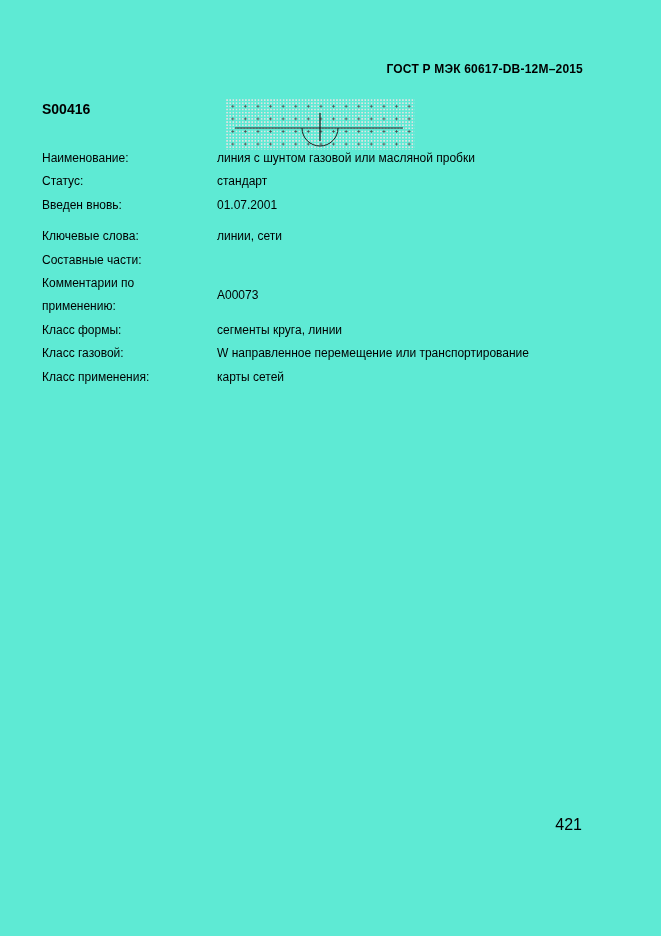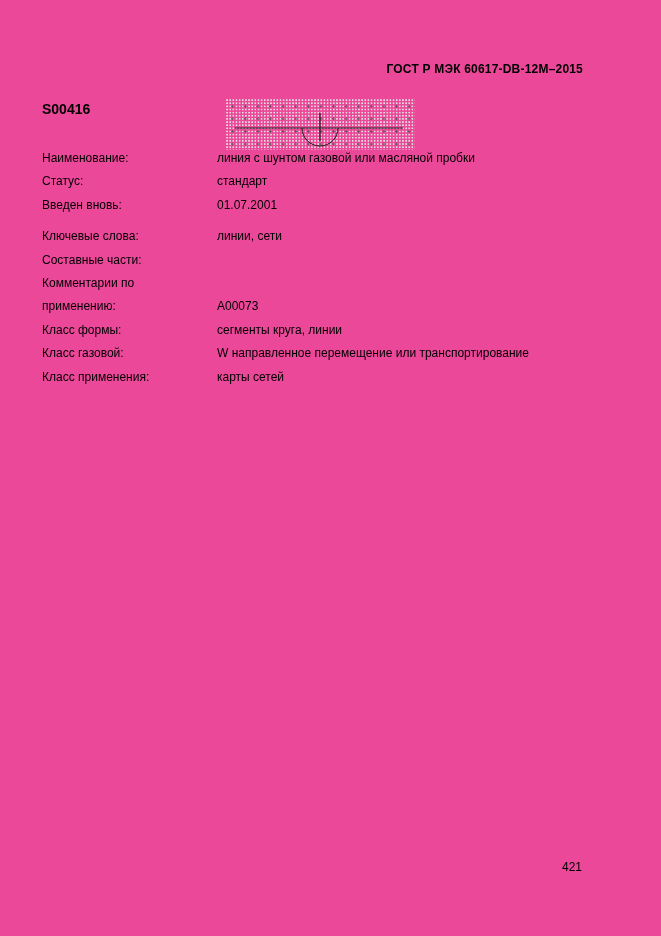--- a/index.html
+++ b/index.html
@@ -4,21 +4,21 @@
 <style>
   html, body { margin: 0; padding: 0; }
   body {
     width: 661px; height: 936px;
     background: #ffffff;
     font-family: "Liberation Sans", sans-serif;
     color: #000000;
     position: relative;
     overflow: hidden;
   }
-  .page { position: absolute; inset: 0; background: #ec4899; }
+  .page { position: absolute; inset: 0; background: #5eead4; }
 
   .header {
     position: absolute; top: 62px; right: 78px;
     font-size: 12px; font-weight: bold; letter-spacing: 0.2px;
     white-space: nowrap;
   }
 
   .symbol-id {
     position: absolute; top: 101px; left: 42px;
     font-size: 14px; font-weight: bold;
@@ -31,28 +31,28 @@
       radial-gradient(circle, #e2e2e2 0.6px, rgba(0,0,0,0) 0.8px);
     background-size: 12.6px 12.6px, 3.15px 3.15px;
     background-position: 1.5px 2px, 0.5px 0.5px;
   }
   .diagram svg { position: absolute; left: 0; top: 0; display: block; }
 
   .fields {
     position: absolute; left: 42px; top: 147px; width: 578px;
     font-size: 12px; line-height: 23.4px;
   }
-  .field-row { display: flex; align-items: flex-end; }
+  .field-row { display: flex; align-items: center; }
   .field-row.group-gap { margin-top: 8px; }
   .field-label { width: 150px; flex: 0 0 150px; }
   .field-value { flex: 1; margin-left: 25px; }
 
   .page-number {
-    position: absolute; top: 860px; right: 79px;
-    font-size: 12px;
+    position: absolute; top: 816px; right: 79px;
+    font-size: 16px;
   }
 </style>
 </head>
 <body>
 
 <div class="page">
 
   <div class="header">ГОСТ Р МЭК 60617-DB-12M–2015</div>
 
   <div class="symbol-id">S00416</div>

